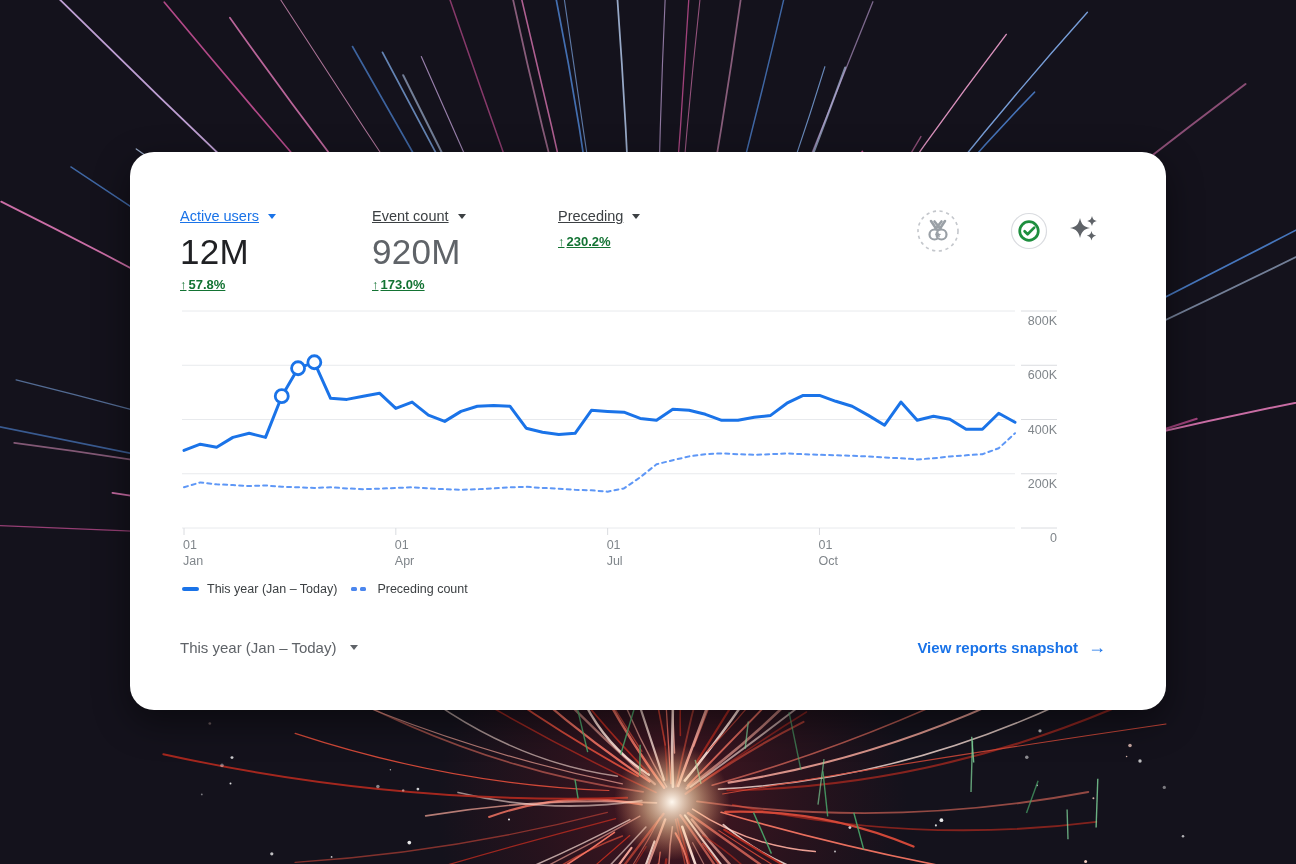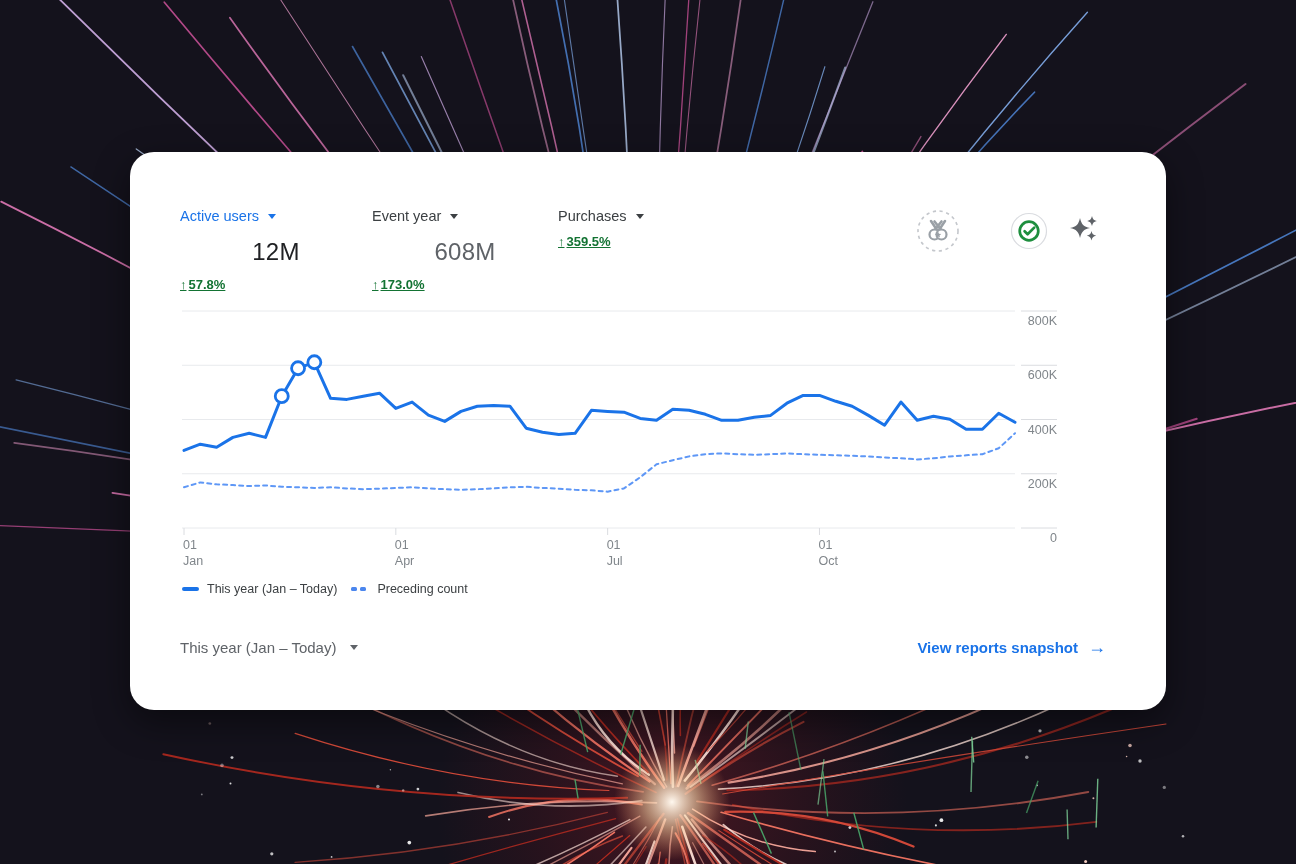--- a/index.html
+++ b/index.html
@@ -16,25 +16,25 @@
     box-shadow:0 12px 36px rgba(0,0,0,.45);
   }
 
   
   .metrics-row{position:absolute;left:50px;top:54px;right:50px;display:flex;align-items:flex-start;}
   .metric{cursor:pointer;}
   .metric.m0{width:192px;}
   .metric.m1{width:138px;}
   .metric.m2{width:186px;}
   .metric.m3{width:150px;}
-  .metric-head{display:flex;align-items:center;color:#3c4043;font-size:14.5px;font-weight:500;line-height:20px;}
+  .metric-head{display:flex;align-items:center;color:#3c4043;font-size:14.5px;font-weight:500;line-height:20px;text-decoration:underline;}
   .metric.active .metric-head{color:#1a73e8;}
   .tri{width:0;height:0;border-left:4.5px solid transparent;border-right:4.5px solid transparent;
        border-top:5.5px solid currentColor;margin-left:9px;display:inline-block;}
-  .metric-value{margin-top:9px;font-size:24px;font-weight:400;color:#5f6368;letter-spacing:.3px;line-height:34px;text-align:center;}
+  .metric-value{margin-top:9px;font-size:35px;font-weight:400;color:#5f6368;letter-spacing:.3px;line-height:34px;}
   .metric.active .metric-value{color:#202124;}
   .metric-delta{margin-top:8px;font-size:13px;font-weight:700;color:#137333;text-decoration:underline;}
   .metric-delta .up{font-weight:400;margin-right:2px;}
 
   .header-icons{position:absolute;top:57px;right:64px;display:flex;align-items:center;}
   .icon-btn{cursor:pointer;display:flex;align-items:center;justify-content:center;}
   .icon-medal{margin-right:50px;}
   .icon-check{margin-right:18px;}
 
   
@@ -340,35 +340,35 @@
         <span>Active users</span>
         <span class="tri"></span>
       </div>
       <div class="metric-value">12M</div>
       <div class="metric-delta">
         <span class="up">↑</span><span>57.8%</span>
       </div>
     </div>
     <div class="metric m2">
       <div class="metric-head">
-        <span>Event year</span>
+        <span>Event count</span>
         <span class="tri"></span>
       </div>
-      <div class="metric-value">608M</div>
+      <div class="metric-value">920M</div>
       <div class="metric-delta">
         <span class="up">↑</span><span>173.0%</span>
       </div>
     </div>
     <div class="metric m3">
       <div class="metric-head">
-        <span>Purchases</span>
+        <span>Preceding</span>
         <span class="tri"></span>
       </div>
       <div class="metric-delta">
-        <span class="up">↑</span><span>359.5%</span>
+        <span class="up">↑</span><span>230.2%</span>
       </div>
     </div>
   </div>
 
   <div class="header-icons">
     <span class="icon-btn icon-medal">
       <svg width="44" height="44" viewBox="0 0 44 44">
         <circle cx="22" cy="22" r="20" fill="none" stroke="#c4c7cc" stroke-width="1.6" stroke-dasharray="3.2 3.6"></circle>
         <g stroke="#9aa0a6" fill="none" stroke-width="2.6" stroke-linecap="round">
           <path d="M15 12 L21 21"></path>

